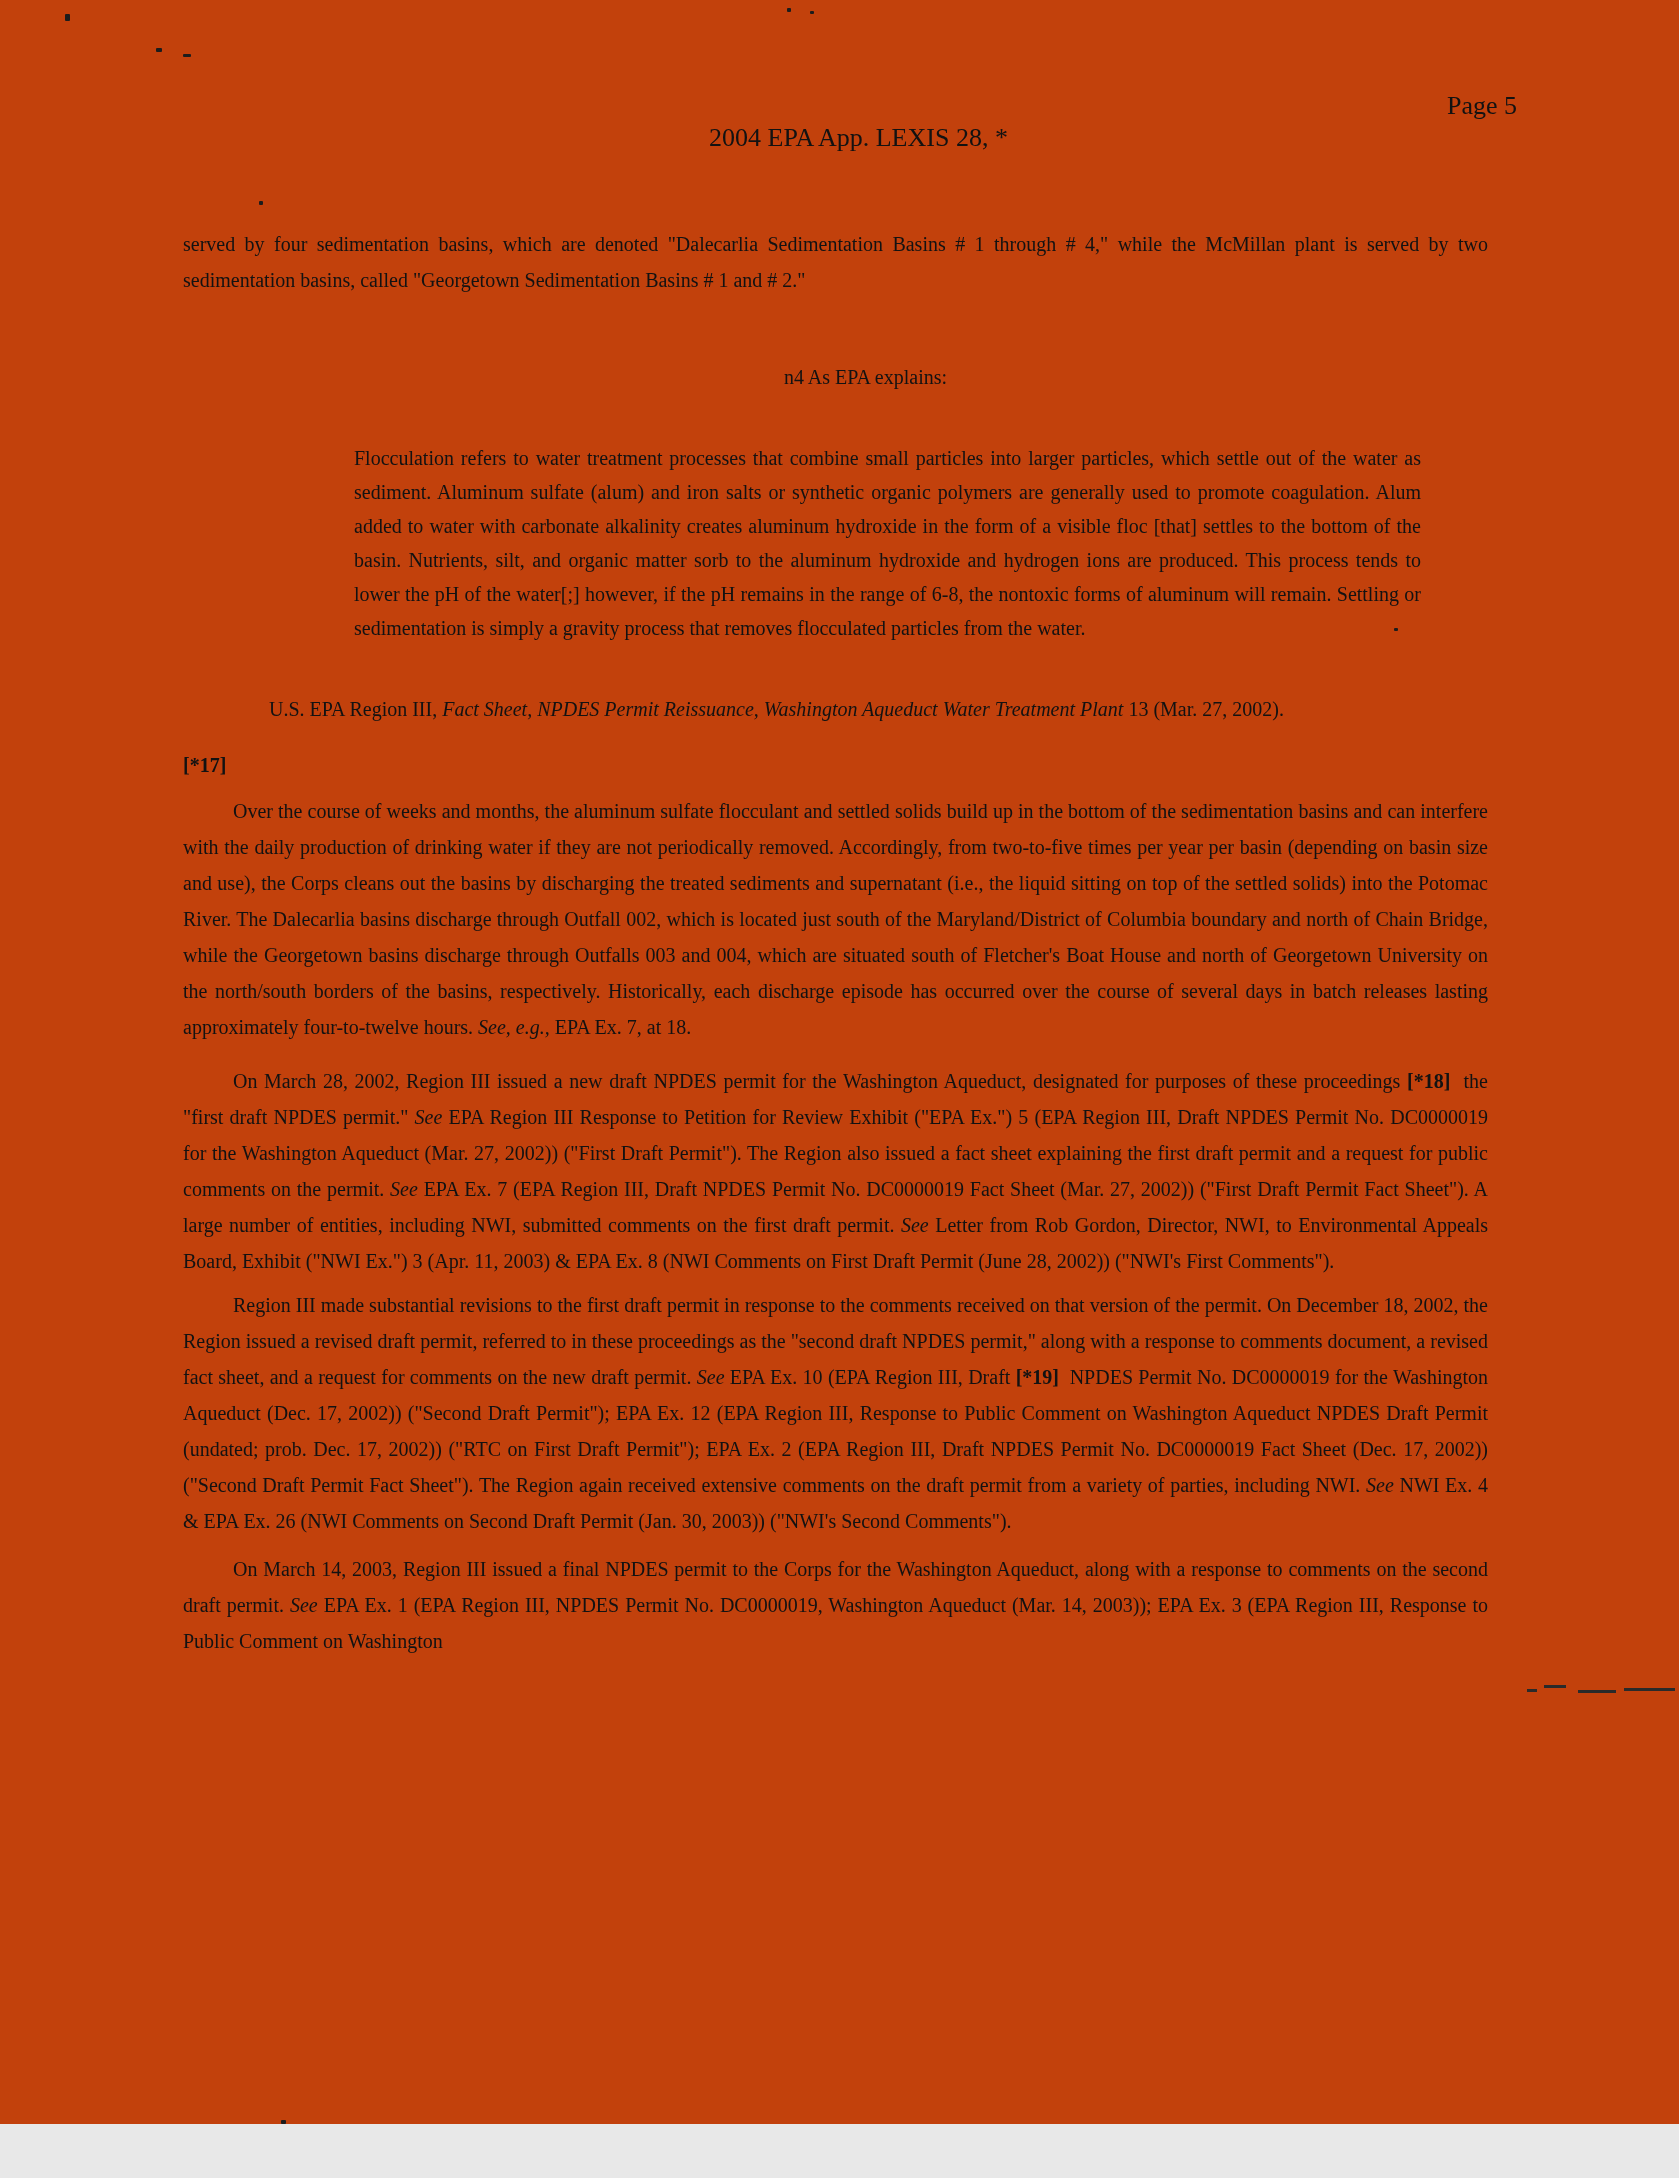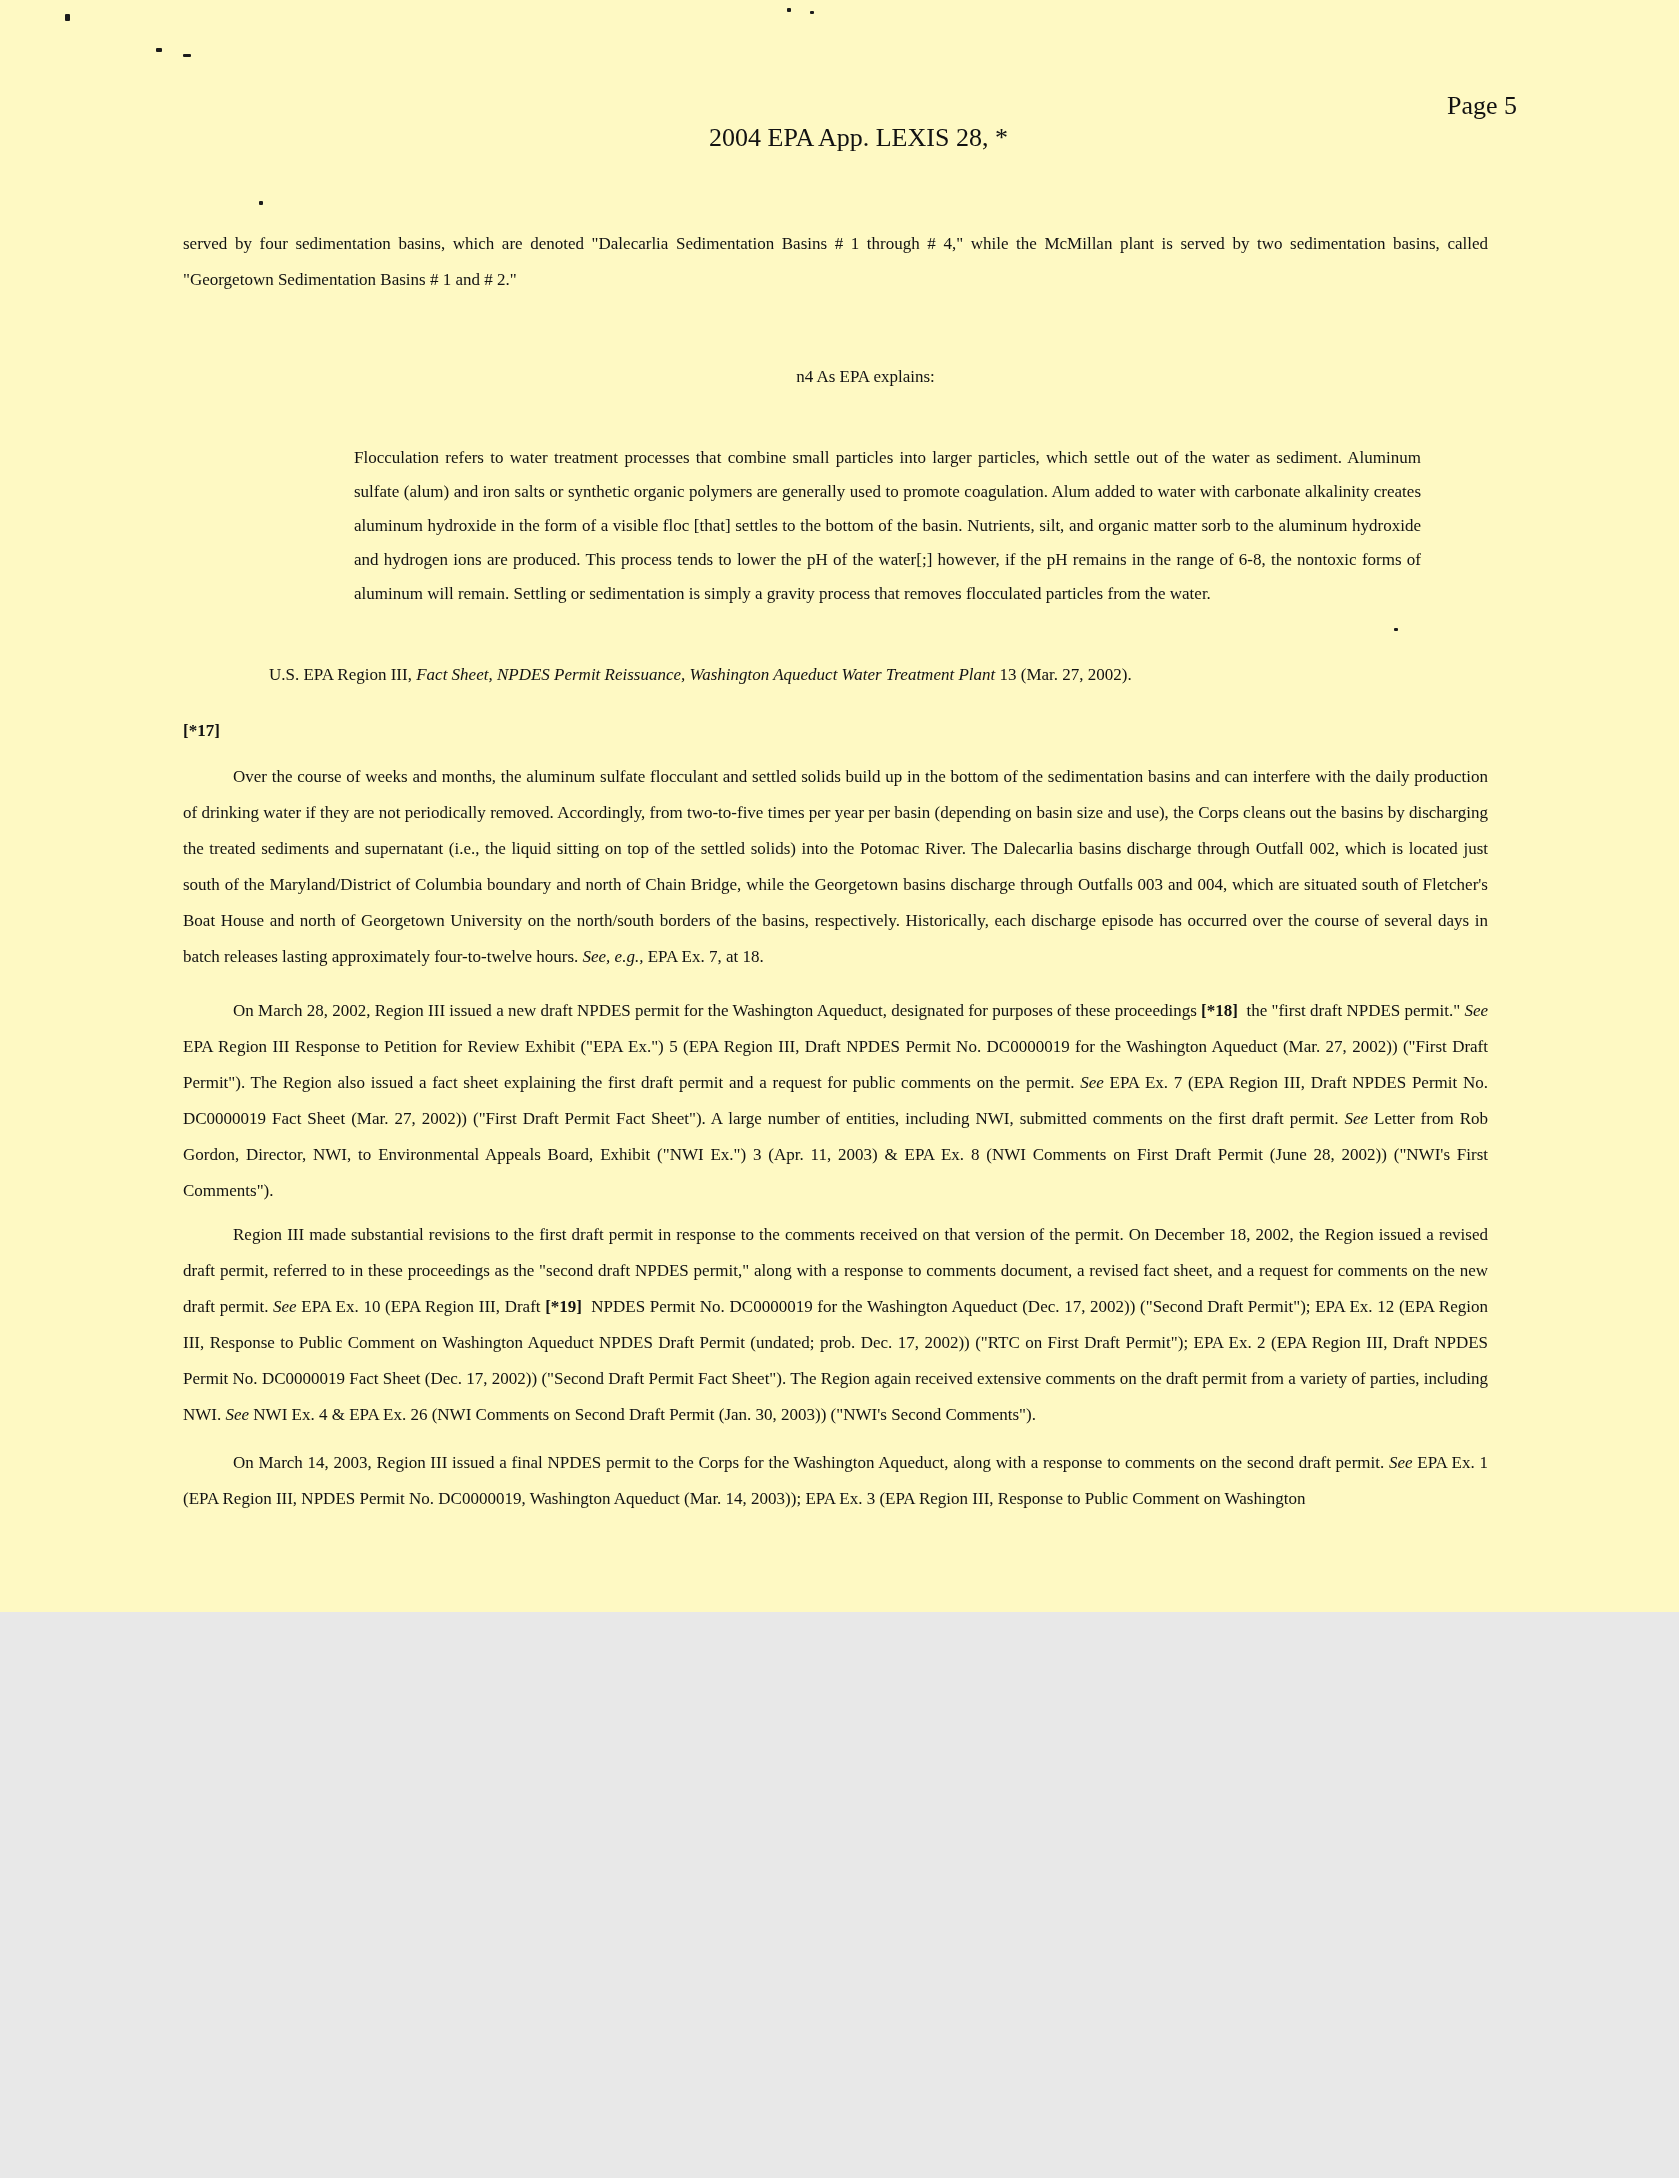--- a/index.html
+++ b/index.html
@@ -3,23 +3,23 @@
 <meta charset="utf-8">
 <style>
   html, body {
     margin: 0;
     padding: 0;
     background: #e8e8e8;
   }
   .page {
     position: relative;
     width: 1679px;
-    height: 1612px;
+    height: 2124px;
     margin: 0 auto;
-    background: #fef9c3;
+    background: #c2410c;
     overflow: hidden;
     font-family: "Liberation Serif", "DejaVu Serif", serif;
     color: #121212;
   }
   .page-label {
     position: absolute;
     top: 91px;
     right: 162px;
     font-size: 26px;
     line-height: 30px;
@@ -34,21 +34,21 @@
     line-height: 30px;
     margin-left: 19px;
   }
   .main {
     position: absolute;
     top: 0;
     left: 183px;
     width: 1305px;
   }
   .block {
-    font-size: 17px;
+    font-size: 20px;
     line-height: 36px;
     text-align: justify;
   }
   .block span { white-space: pre-wrap; }
   .i { font-style: italic; }
   .b { font-weight: bold; }
 
   
   [data-name="intro-paragraph"]        { margin-top: 226px; }
   [data-name="footnote-lead"]          { margin-top: 61px; margin-left: 60px; text-align: center; }

